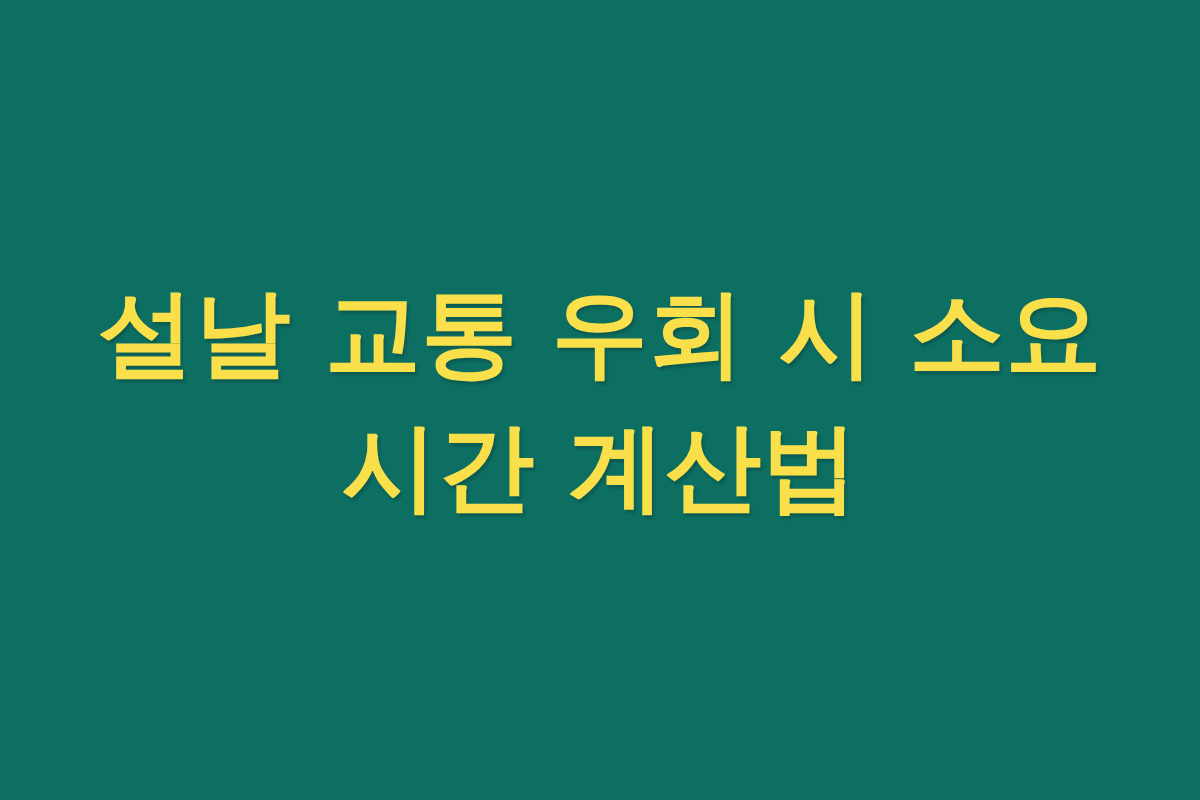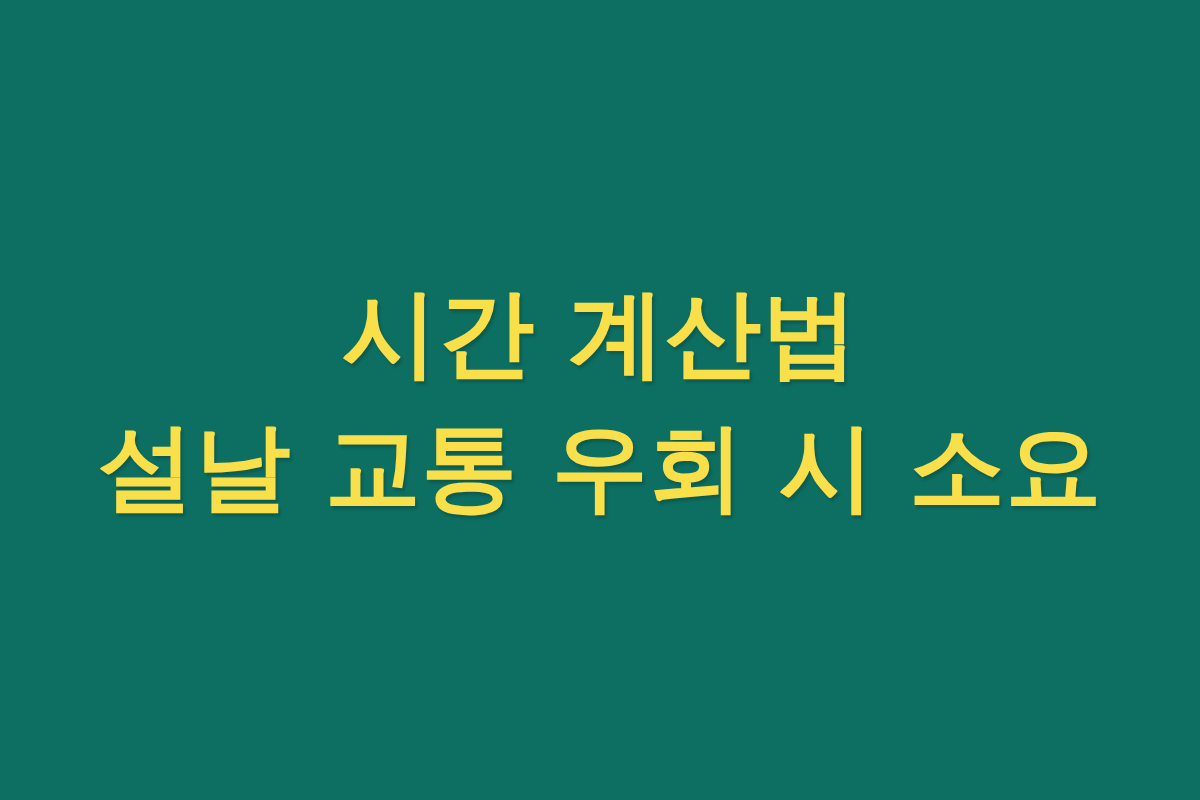--- a/index.html
+++ b/index.html
@@ -52,17 +52,17 @@
   #headline .line + .line {
     margin-top: 2px;
   }
 </style>
 </head>
 <body>
 
 <div id="banner" style="background-color: rgb(13, 110, 98);">
 
   <h1 id="headline" style="color: rgb(249, 223, 74);">
+    <span class="line">설날 교통 우회 시 소요</span>
     <span class="line">시간 계산법</span>
-    <span class="line">설날 교통 우회 시 소요</span>
   </h1>
 
 </div>
 
 </body></html>

